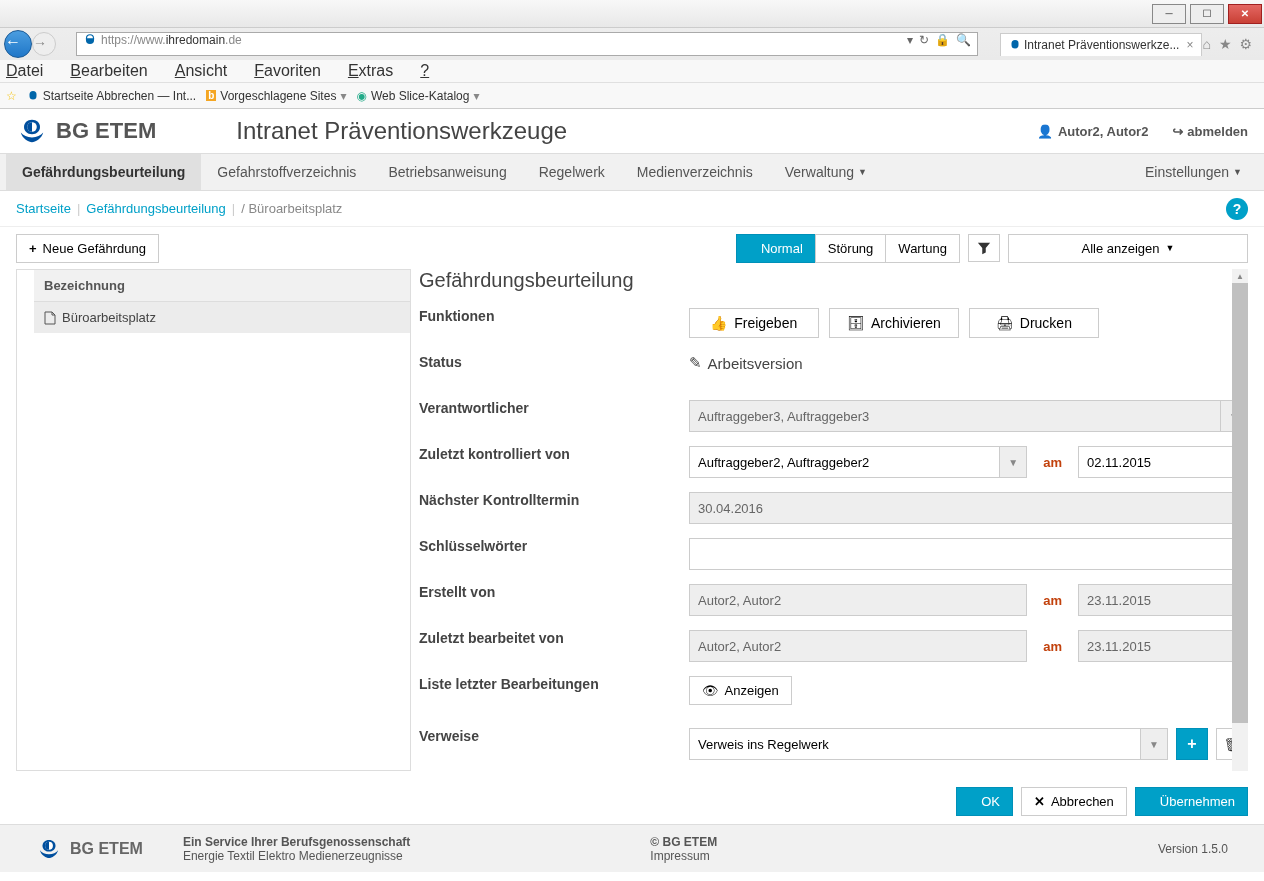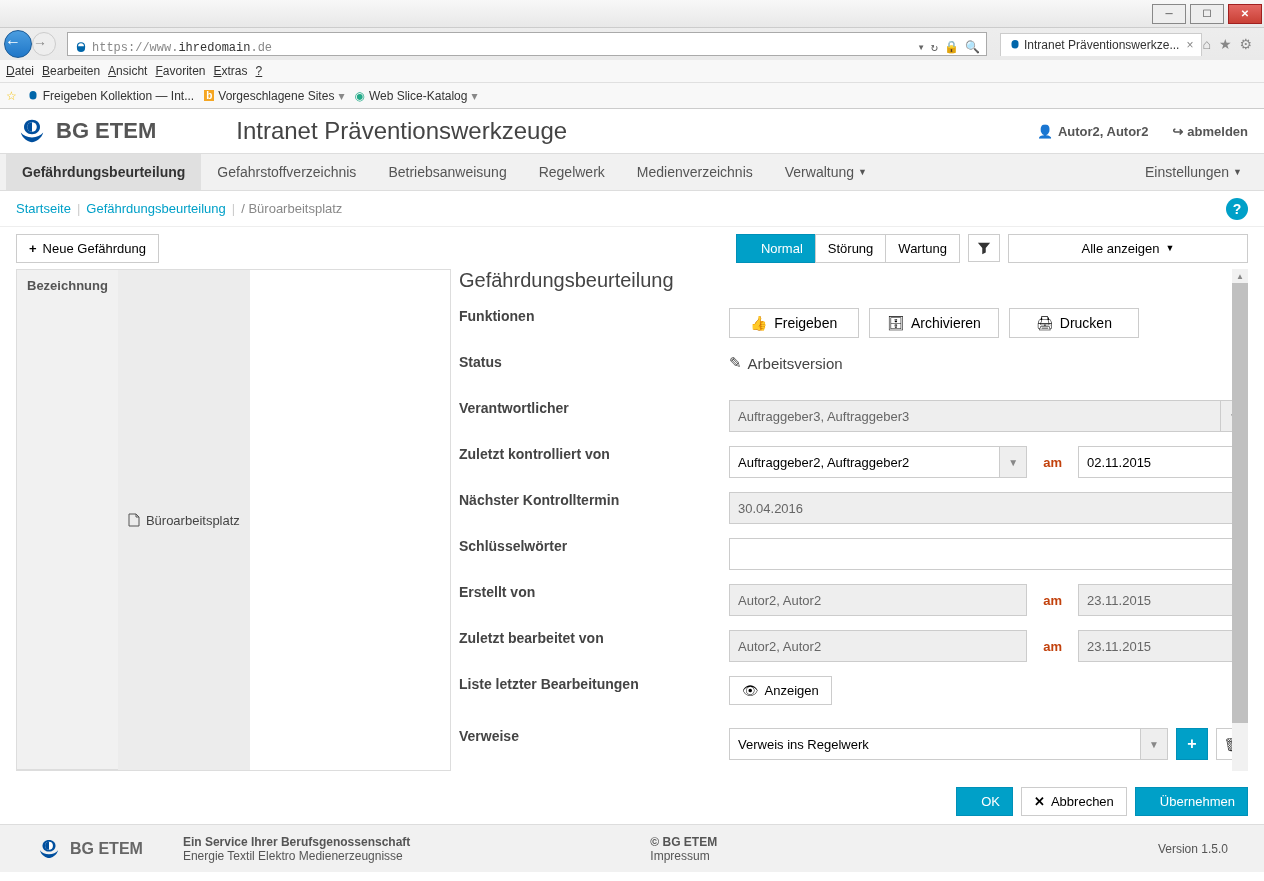--- a/index.html
+++ b/index.html
@@ -6,29 +6,29 @@
   body { font-family: "Segoe UI", Arial, sans-serif; font-size: 13px; color: #333; background: #fff; }
   
   
   .browser-chrome { background: linear-gradient(#f0f0f0, #e5e5e5); border-bottom: 1px solid #ccc; }
   .titlebar { height: 28px; background: linear-gradient(#f8f8f8, #e8e8e8); display: flex; justify-content: flex-end; align-items: center; border-bottom: 1px solid #ccc; }
   .win-btn { width: 34px; height: 20px; margin: 0 2px; border: 1px solid #888; background: #eee; display: flex; align-items: center; justify-content: center; font-size: 10px; }
   .win-close { background: linear-gradient(#e46762, #c94035); color: #fff; border-color: #a02020; font-weight: bold; }
   .navbar { height: 32px; display: flex; align-items: center; padding: 2px 4px; }
   .nav-back { background: linear-gradient(#4a9de0, #2077c8); border-radius: 50%; width: 28px; height: 28px; color: #fff; font-size: 16px; border: 1px solid #1a5a96; }
   .nav-fwd { background: #eee; border-radius: 50%; width: 24px; height: 24px; color: #888; font-size: 14px; border: 1px solid #ccc; }
-  .url-bar { flex: 1; height: 24px; border: 1px solid #aaa; background: #fff; display: flex; align-items: flex-end; padding: 0 6px; margin: 0 11px; font-family: Liberation Mono, monospace; }
+  .url-bar { flex: 1; height: 24px; border: 1px solid #aaa; background: #fff; display: flex; align-items: flex-start; padding: 0 6px; margin: 0 20px; }
   .url-icon { width: 14px; height: 14px; margin-right: 4px; }
   .url-text { flex: 1; color: #888; font-size: 12px; }
   .url-text .dark { color: #333; }
   .url-controls { display: flex; gap: 6px; color: #666; font-size: 12px; }
   .tab-strip { display: flex; align-items: center; height: 28px; }
   .tab { background: #fff; border: 1px solid #ccc; border-bottom: none; padding: 4px 8px; display: flex; align-items: center; gap: 3px; font-size: 12px; margin-left: 2px; }
   .chrome-icons { margin-left: auto; display: flex; gap: 8px; color: #888; padding-right: 8px; font-size: 14px; }
-  .menubar { height: 22px; display: flex; align-items: center; padding: 0 6px; gap: 8px; font-size: 12px; background: #f8f8f8; }
+  .menubar { height: 22px; display: flex; align-items: center; padding: 0 6px; gap: 27px; font-size: 16px; background: #f8f8f8; }
   .menubar span u { text-decoration: underline; }
   .bookbar { height: 26px; display: flex; align-items: center; padding: 0 6px; gap: 10px; font-size: 12px; background: #f8f8f8; border-top: 1px solid #e0e0e0; }
   .bookbar .item { display: flex; align-items: center; gap: 4px; }
   
   
   .app { }
   .app-header { height: 44px; display: flex; align-items: center; padding: 0 16px; }
   .logo { display: flex; align-items: center; gap: 8px; font-size: 22px; font-weight: 600; color: #555; }
   .logo-glyph { width: 32px; height: 28px; }
   .app-title { font-size: 24px; color: #444; margin-left: 80px; font-weight: 400; }
@@ -50,21 +50,21 @@
   .btn { border: 1px solid #ccc; background: #fff; padding: 6px 12px; display: inline-flex; align-items: center; gap: 6px; font-size: 13px; cursor: pointer; }
   .btn-group { display: flex; }
   .btn-group .btn { border-radius: 0; margin-left: -1px; }
   .btn-group .btn:first-child { margin-left: 0; }
   .btn-primary { background: #00a0c8; color: #fff; border-color: #0090b8; padding-left: 24px; }
   .btn-icon { padding: 6px 8px; }
   .toolbar .right { margin-left: auto; display: flex; gap: 8px; align-items: center; }
   .show-all { min-width: 240px; justify-content: center; }
   
   .workspace { display: flex; padding: 0 16px 8px 16px; gap: 8px; height: 510px; }
-  .sidebar { width: 435px; border: 1px solid #ddd; display: flex; flex-direction: row; }
+  .sidebar { width: 395px; border: 1px solid #ddd; display: flex; flex-direction: column; padding-left: 17px; }
   .sidebar-header { background: #f1f1f1; padding: 8px 10px; font-weight: 600; color: #555; border-bottom: 1px solid #ddd; }
   .sidebar-item { padding: 8px 10px; background: #ececec; display: flex; align-items: center; gap: 6px; color: #444; }
   
   .form-panel { flex: 1; overflow-y: auto; position: relative; }
   .form-panel h2 { font-size: 20px; font-weight: 400; color: #444; margin-bottom: 16px; }
   .form-row { display: flex; align-items: flex-start; margin-bottom: 14px; min-height: 32px; }
   .form-label { width: 270px; font-weight: 600; color: #444; font-size: 14px; }
   .form-control-area { flex: 1; display: flex; align-items: center; gap: 8px; }
   .input { height: 32px; border: 1px solid #ccc; padding: 0 8px; background: #fff; font-size: 13px; }
   .input[readonly] { background: #eee; color: #666; }
@@ -144,21 +144,21 @@
     <span><u>F</u>avoriten</span>
     <span><u>E</u>xtras</span>
     <span><u>?</u></span>
   </div>
   <div class="bookbar">
     <span style="color:#f5c518;">☆</span>
     <span class="item">
       <svg width="12" height="12" viewBox="0 0 24 24">
           <path fill="#0066aa" d="M12 2a7 7 0 0 0-7 7v3a7 7 0 0 0 14 0V9a7 7 0 0 0-7-7z"></path>
         </svg>
-      <span>Freigeben Kollektion — Int...</span>
+      <span>Startseite Abbrechen — Int...</span>
     </span>
     <span class="item">
       <span style="background:#f5a623;color:#fff;padding:0 2px;font-size:10px;font-weight:bold;">b</span>
       <span>Vorgeschlagene Sites</span> 
         <span style="color:#888;">▾</span>
     </span>
     <span class="item">
       <span style="color:#2a8">◉</span>
       <span>Web Slice-Katalog</span> 
         <span style="color:#888;">▾</span>

